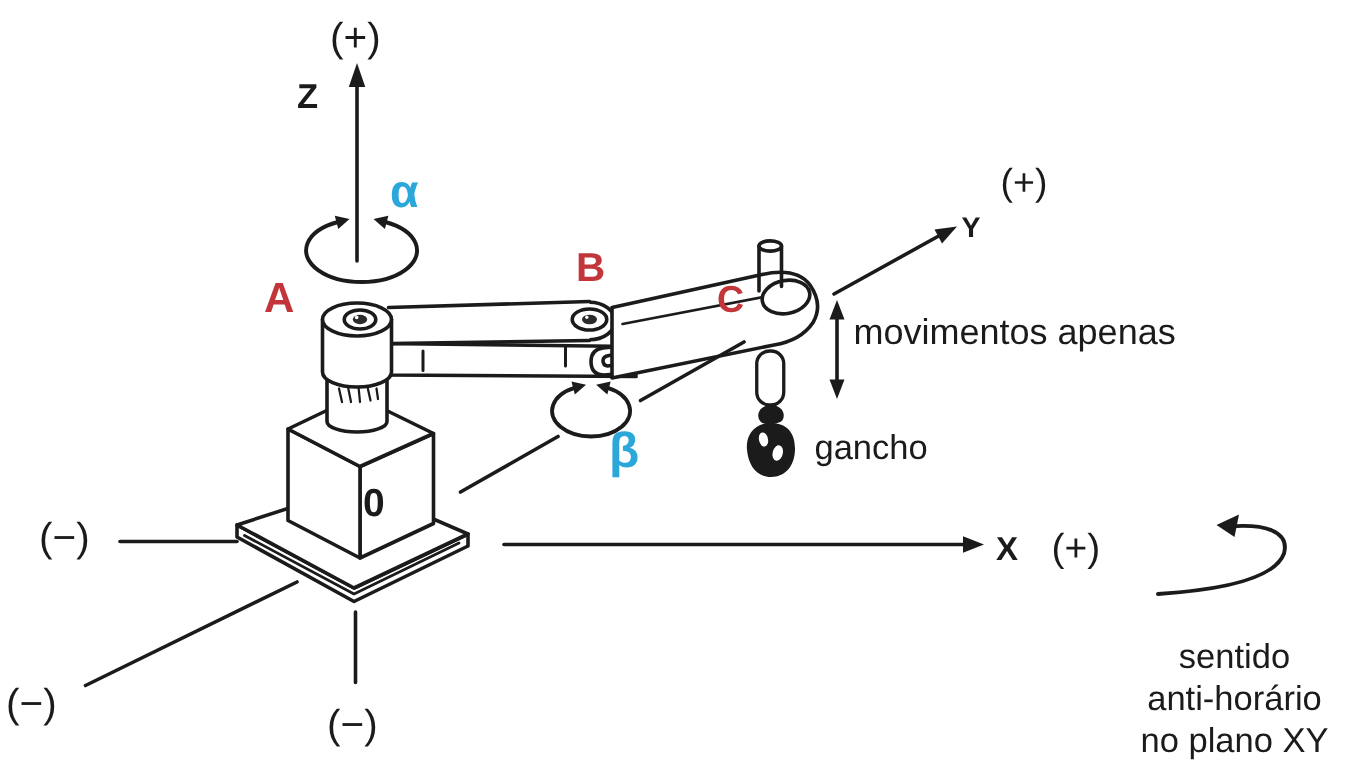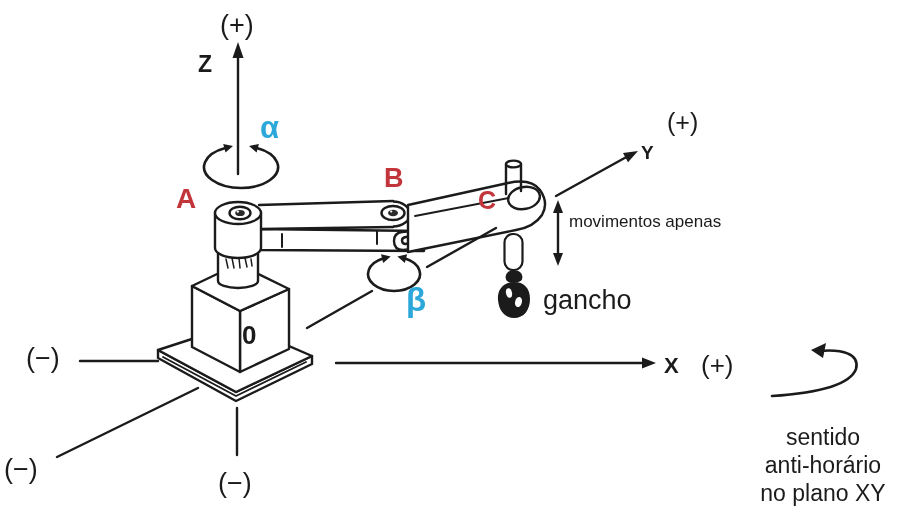--- a/index.html
+++ b/index.html
@@ -12,21 +12,21 @@
     overflow:hidden;
   }
   .stage svg{position:absolute;left:0;top:0;}
   .lbl{
     position:absolute;
     color:#1b1b1b;
     line-height:1;
     white-space:nowrap;
   }
   .b{font-weight:bold;}
-  .note{line-height:31px;font-size:17px;}
+  .note{line-height:31px;font-size:24px;}
   .ccw-note{line-height:28px;font-size:23px;text-align:center;width:170px;}
 </style>
 </head>
 <body>
 
 <div class="stage">
 
   <svg width="906" height="517" viewBox="0 0 906 517">
     <g stroke="#1b1b1b" fill="none" stroke-width="2.4" stroke-linecap="round" stroke-linejoin="round">
 
@@ -155,21 +155,21 @@
 
   <div class="lbl b" style="left: 406px; top: 283px; font-size: 33px; color: rgb(43, 167, 217);">β</div>
 
   <div class="lbl b" style="left:641px;top:143px;font-size:19px;">Y</div>
   <div class="lbl" style="left:667px;top:110px;font-size:25px;">(+)</div>
 
   <div class="lbl note" style="left:569px;top:206px;">
     <div>movimentos apenas</div>
   </div>
 
-  <div class="lbl" style="left:543px;top:287px;font-size:27px;">gancho</div>
+  <div class="lbl" style="left:543px;top:287px;font-size:23px;">gancho</div>
 
   <div class="lbl b" style="left:664px;top:355px;font-size:22px;">X</div>
   <div class="lbl" style="left:701px;top:352px;font-size:26px;">(+)</div>
 
   <div class="lbl" style="left:26px;top:345px;font-size:27px;">(−)</div>
   <div class="lbl" style="left:4px;top:456px;font-size:27px;">(−)</div>
   <div class="lbl" style="left:218px;top:470px;font-size:27px;">(−)</div>
 
   <div class="lbl b" style="left:242px;top:322px;font-size:26px;">0</div>
 

